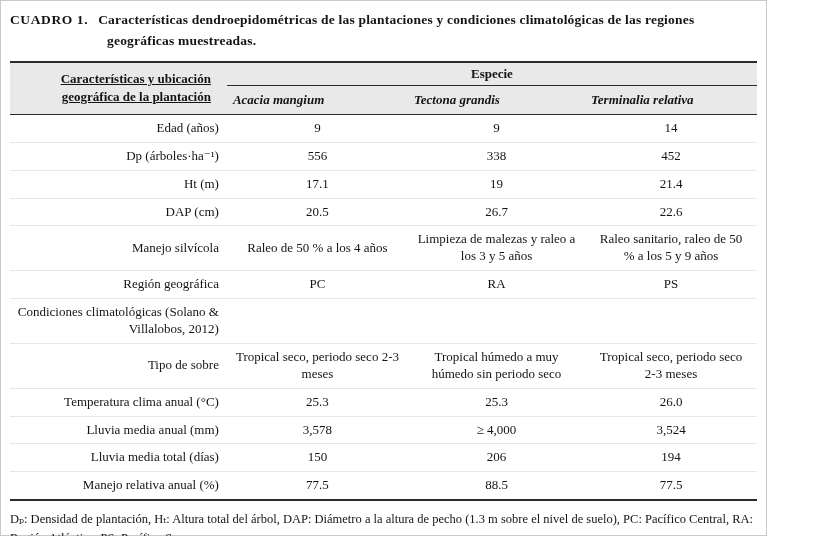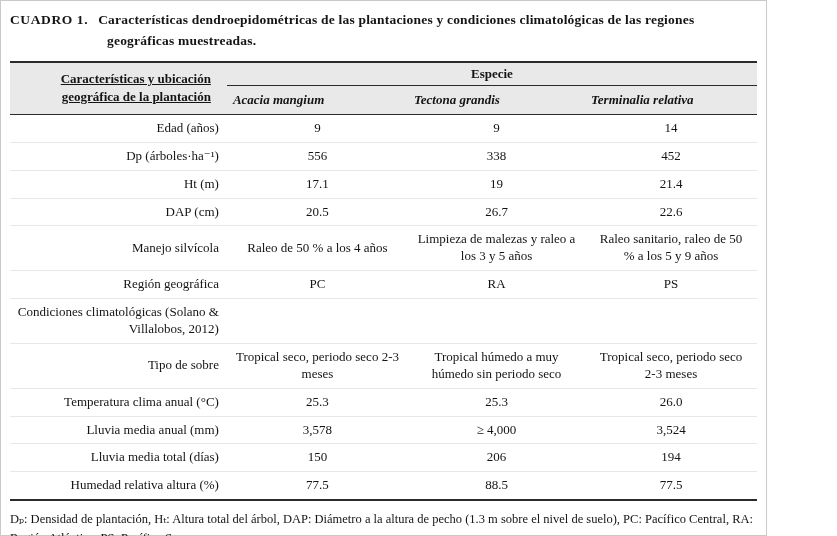--- a/index.html
+++ b/index.html
@@ -156,21 +156,21 @@
           <td class="value">≥ 4,000</td>
           <td class="value">3,524</td>
         </tr>
         <tr>
           <td class="label">Lluvia media total (días)</td>
           <td class="value">150</td>
           <td class="value">206</td>
           <td class="value">194</td>
         </tr>
         <tr>
-          <td class="label">Humedad relativa altura (%)</td>
+          <td class="label">Manejo relativa anual (%)</td>
           <td class="value">77.5</td>
           <td class="value">88.5</td>
           <td class="value">77.5</td>
         </tr>
       </tbody>
   </table>
 
   <p class="footnote">Dₚ: Densidad de plantación, Hₜ: Altura total del árbol, DAP: Diámetro a la altura de pecho (1.3 m sobre el nivel de suelo), PC: Pacífico Central, RA: Región Atlántica, PS: Pacífico Sur.</p>
 
 </div>

